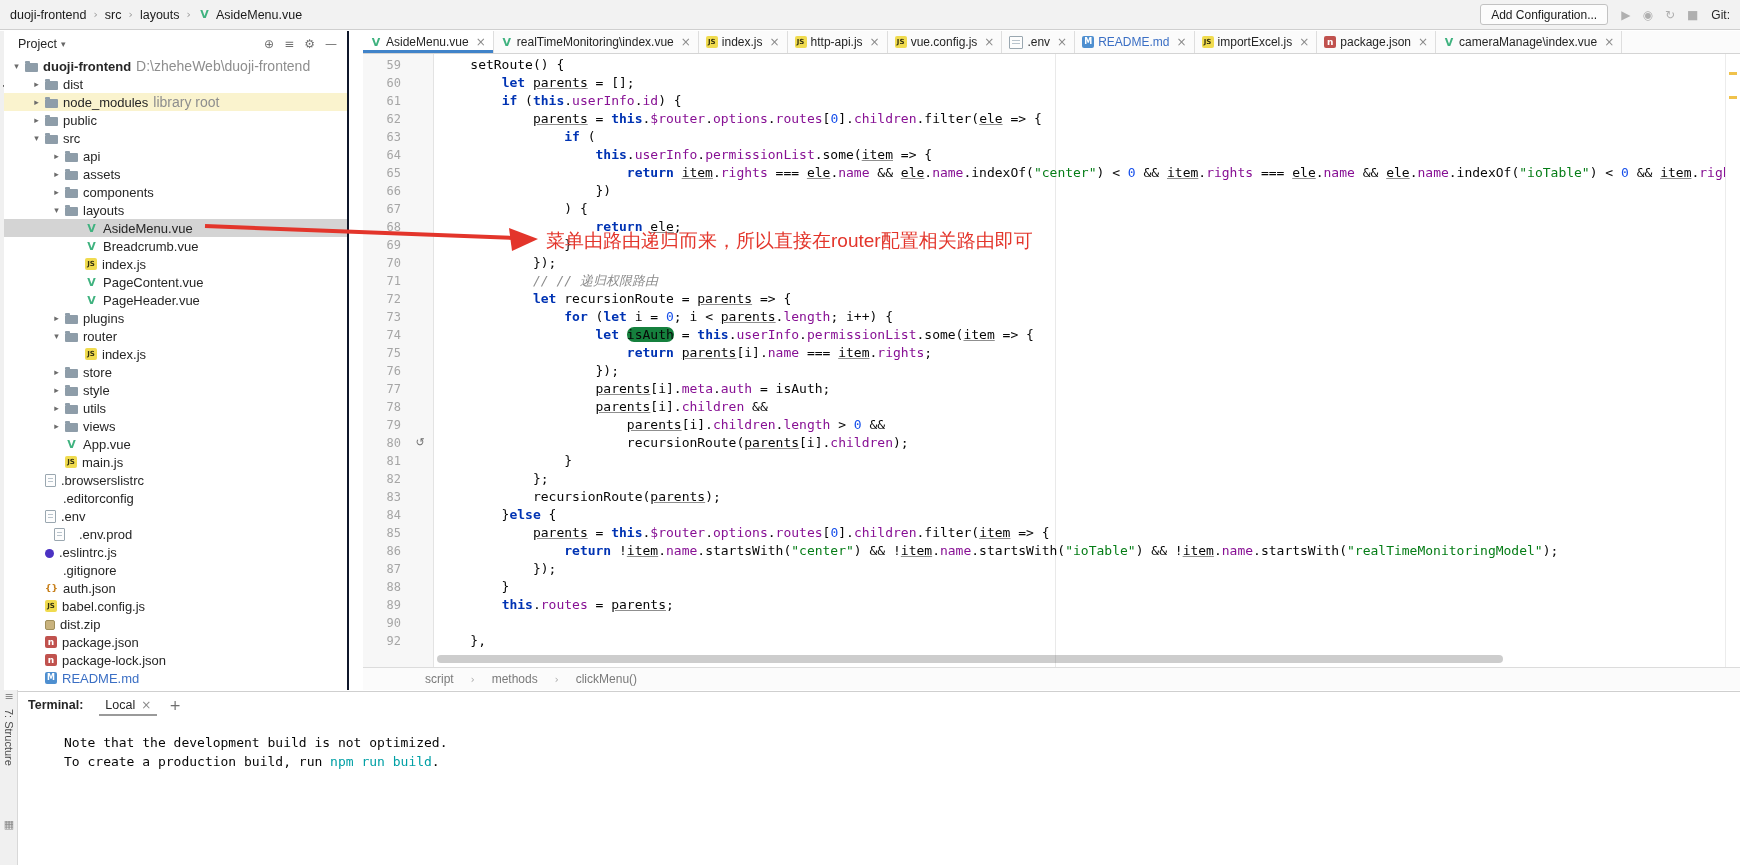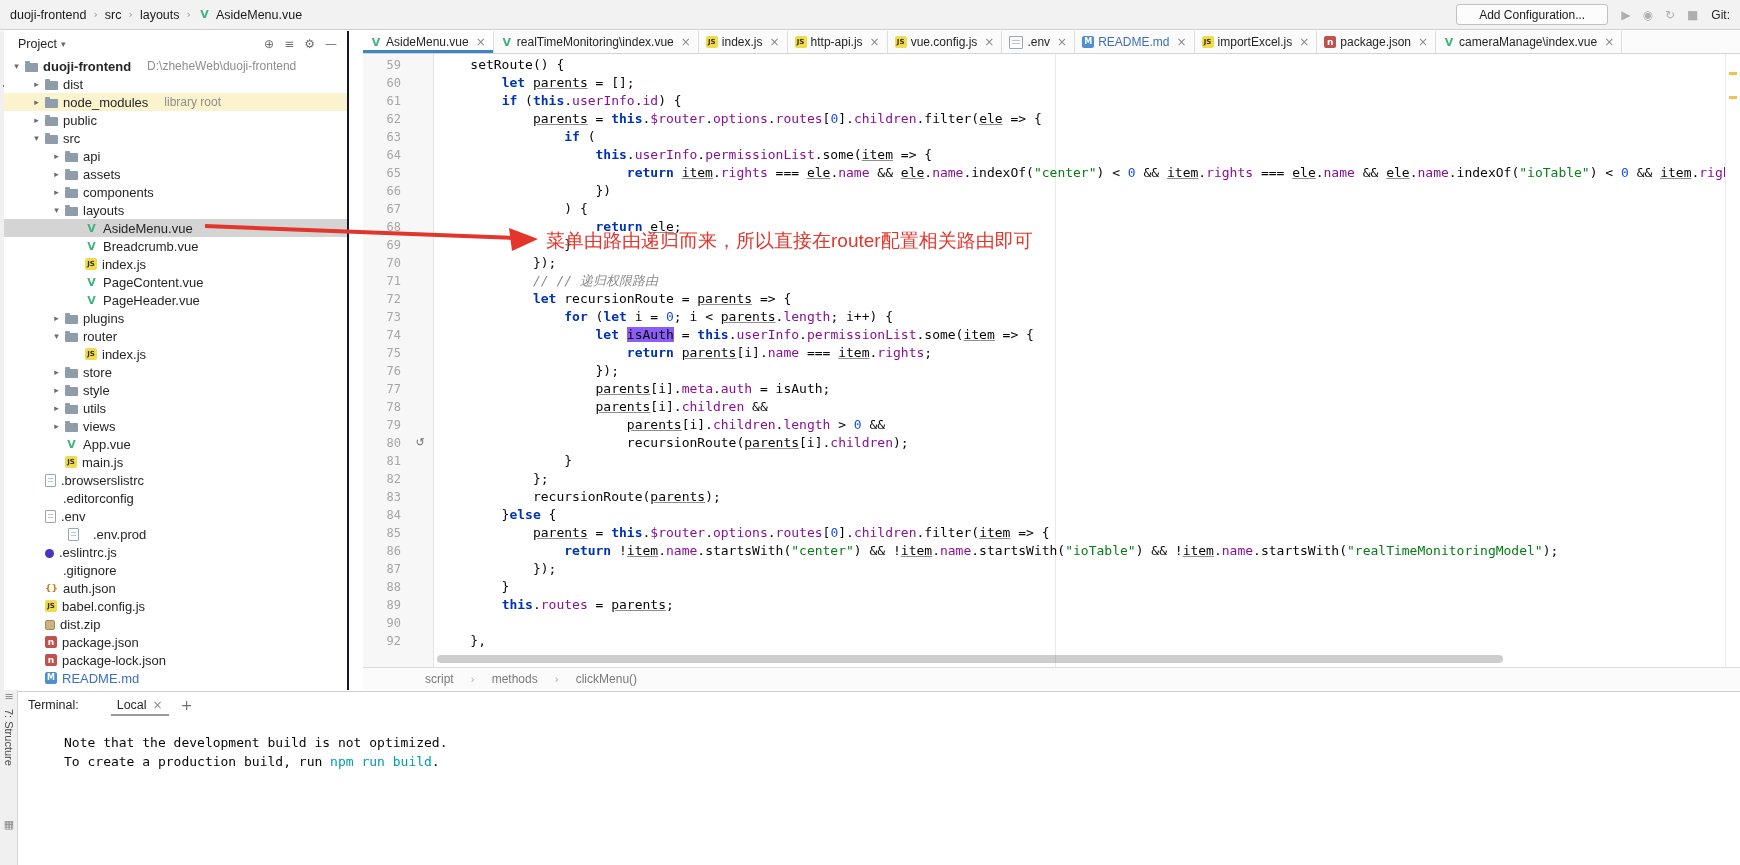--- a/index.html
+++ b/index.html
@@ -8,21 +8,21 @@
   .glyph{font-family:"DejaVu Sans",sans-serif;font-style:normal;}
 
   
   .titlebar{position:absolute;left:0;top:0;width:1740px;height:30px;background:#F2F2F2;
             border-bottom:1px solid #CFCFCF;display:flex;align-items:center;box-sizing:border-box;padding:0 8px;}
   .tb-left{display:flex;align-items:center;font-size:12.5px;color:#1A1A1A;}
   .tb-crumb{display:flex;align-items:center;padding:0 2px;}
   .tb-sep{color:#9B9B9B;margin:0 5px;font-size:11px;}
   .tb-right{margin-left:auto;display:flex;align-items:center;gap:13px;padding-right:2px;}
   .addcfg{font-family:inherit;font-size:12px;color:#1A1A1A;background:#FCFCFC;border:1px solid #C2C2C2;
-          border-radius:3px;height:21px;padding:0 22px;}
+          border-radius:3px;height:21px;padding:0 10px;}
   .tb-acticon{color:#AFAFAF;font-size:12px;}
   .git{font-size:12px;color:#262626;white-space:nowrap;}
 
   
   .stripe{position:absolute;left:0;top:31px;width:18px;height:834px;background:#F0F0F0;
           border-right:1px solid #D8D8D8;box-sizing:border-box;}
   .stripe-top{display:flex;flex-direction:column;align-items:center;padding-top:5px;gap:9px;}
   .stripe-bottom{position:absolute;top:660px;left:0;width:18px;display:flex;flex-direction:column;align-items:center;gap:7px;}
   .sicon{color:#8A8A8A;font-size:11px;line-height:11px;}
   .vtext{writing-mode:vertical-rl;font-size:11px;color:#4A4A4A;white-space:nowrap;}
@@ -36,21 +36,21 @@
   .pp-caret{color:#666;font-size:9px;}
   .pp-icons{margin-left:auto;display:flex;gap:10px;font-size:12px;}
   .pp-icons span{color:#707070;}
   .tree{position:absolute;left:0;right:0;top:26px;bottom:0;font-size:13px;color:#262626;overflow:hidden;}
   .trow{height:18px;display:flex;align-items:center;white-space:nowrap;}
   .trow.sel{background:#D4D4D4;}
   .trow.lib{background:#FAF3CE;}
   .chev{width:13px;flex:none;color:#6B6B6B;font-size:9px;text-align:center;margin-right:2px;}
   .tlabel.b{font-weight:700;}
   .tlabel.modified{color:#3B6FC4;}
-  .tsuffix{color:#8E8E8E;font-size:12px;margin-left:16px;}
+  .tsuffix{color:#8E8E8E;font-size:14px;margin-left:5px;}
 
   
   .fic{display:inline-block;width:13px;height:13px;margin-right:5px;flex:none;position:relative;
        text-align:center;font-family:"DejaVu Sans",sans-serif;}
   .fic-folder{width:13px;height:9px;background:#8E9DA9;border-radius:1px;margin-top:3px;}
   .fic-folder::before{content:"";position:absolute;top:-2px;left:0;width:5px;height:2px;background:#8E9DA9;border-radius:1px 1px 0 0;}
   .fic-vue{color:#3FB27F;font-weight:700;font-size:11px;line-height:13px;}
   .fic-js{background:#F0DB4F;color:#32300F;font-size:7px;font-weight:700;line-height:12px;width:12px;height:12px;border-radius:2px;}
   .fic-npm{background:#C0524E;color:#fff;font-size:9px;font-weight:700;line-height:12px;width:12px;height:12px;border-radius:2px;}
   .fic-md{background:#4E8FD0;color:#fff;font-size:8px;font-weight:700;line-height:12px;width:12px;height:12px;border-radius:2px;}
@@ -81,35 +81,35 @@
   .gut{width:44px;flex:none;text-align:right;color:#A6A6A6;font-size:12px;padding-right:6px;box-sizing:border-box;}
   .gicon{width:26px;flex:none;color:#6F6F6F;font-size:11px;text-align:center;font-family:"DejaVu Sans",sans-serif;}
   .ltext{white-space:pre;padding-left:6px;}
   .t-k{color:#0033B3;font-weight:700;}
   .t-d{color:#070707;}
   .t-s{color:#067D17;}
   .t-num{color:#1750EB;}
   .t-c{color:#8C8C8C;font-style:italic;}
   .t-p{color:#871094;}
   .t-u{color:#070707;text-decoration:underline;text-decoration-color:#8F8F8F;}
-  .t-hl{background:#8b5cf6;color:#070707;}
+  .t-hl{background:#15803d;color:#070707;border-radius:7px;}
 
   .vscroll{position:absolute;right:0;top:23px;width:14px;bottom:23px;border-left:1px solid #ECECEC;}
   .mark{position:absolute;left:3px;width:8px;height:3px;background:#F0C24B;}
   .m1{top:18px;}.m2{top:42px;}
   .hscroll{position:absolute;left:74px;bottom:27px;width:1066px;height:8px;background:rgba(90,90,90,.30);border-radius:4px;}
   .ed-bc{position:absolute;left:0;right:0;bottom:0;height:23px;border-top:1px solid #DCDCDC;background:#FBFBFB;
          display:flex;align-items:center;padding-left:62px;font-size:12px;color:#7A7A7A;gap:17px;box-sizing:border-box;}
   .bsep{color:#A8A8A8;font-size:10px;}
 
   
   .terminal{position:absolute;left:18px;top:691px;width:1722px;height:174px;background:#fff;
             border-top:1px solid #CFCFCF;box-sizing:border-box;}
   .term-header{height:25px;display:flex;align-items:center;padding-left:10px;font-size:12.5px;color:#262626;}
-  .term-label{margin-right:32px;}
+  .term-label{margin-right:16px;font-weight:bold;}
   .term-tab{display:flex;align-items:center;gap:6px;padding:4px 6px 2px;border-bottom:2px solid #9A9A9A;}
   .tclose{color:#8A8A8A;font-size:12px;}
   .tplus{margin-left:12px;color:#6E6E6E;font-size:14px;}
   .term-body{padding:16px 0 0 17px;font-family:"DejaVu Sans Mono",monospace;font-size:13px;line-height:19px;color:#101010;margin-left:29px;}
   .t-cmd{color:#00A0A5;}
 
   
   .arrow-overlay{position:absolute;left:0;top:0;z-index:40;pointer-events:none;}
   .annotation{position:absolute;left:546px;top:229px;z-index:41;color:#E3352B;font-size:19px;line-height:24px;white-space:nowrap;}
 </style>
@@ -302,21 +302,21 @@
       <div class="trow" style="padding-left: 26px;">
         <span class="chev glyph"></span>
         <span class="fic fic-gear"></span>
         <span class="tlabel">.editorconfig</span>
       </div>
       <div class="trow" style="padding-left: 26px;">
         <span class="chev glyph"></span>
         <span class="fic fic-file"></span>
         <span class="tlabel">.env</span>
       </div>
-      <div class="trow" style="padding-left: 40px; gap: 9px;">
+      <div class="trow" style="padding-left: 26px; gap: 9px;">
         <span class="chev glyph"></span>
         <span class="fic fic-file"></span>
         <span class="tlabel">.env.prod</span>
       </div>
       <div class="trow" style="padding-left: 26px;">
         <span class="chev glyph"></span>
         <span class="fic fic-eslint"></span>
         <span class="tlabel">.eslintrc.js</span>
       </div>
       <div class="trow" style="padding-left: 26px;">

